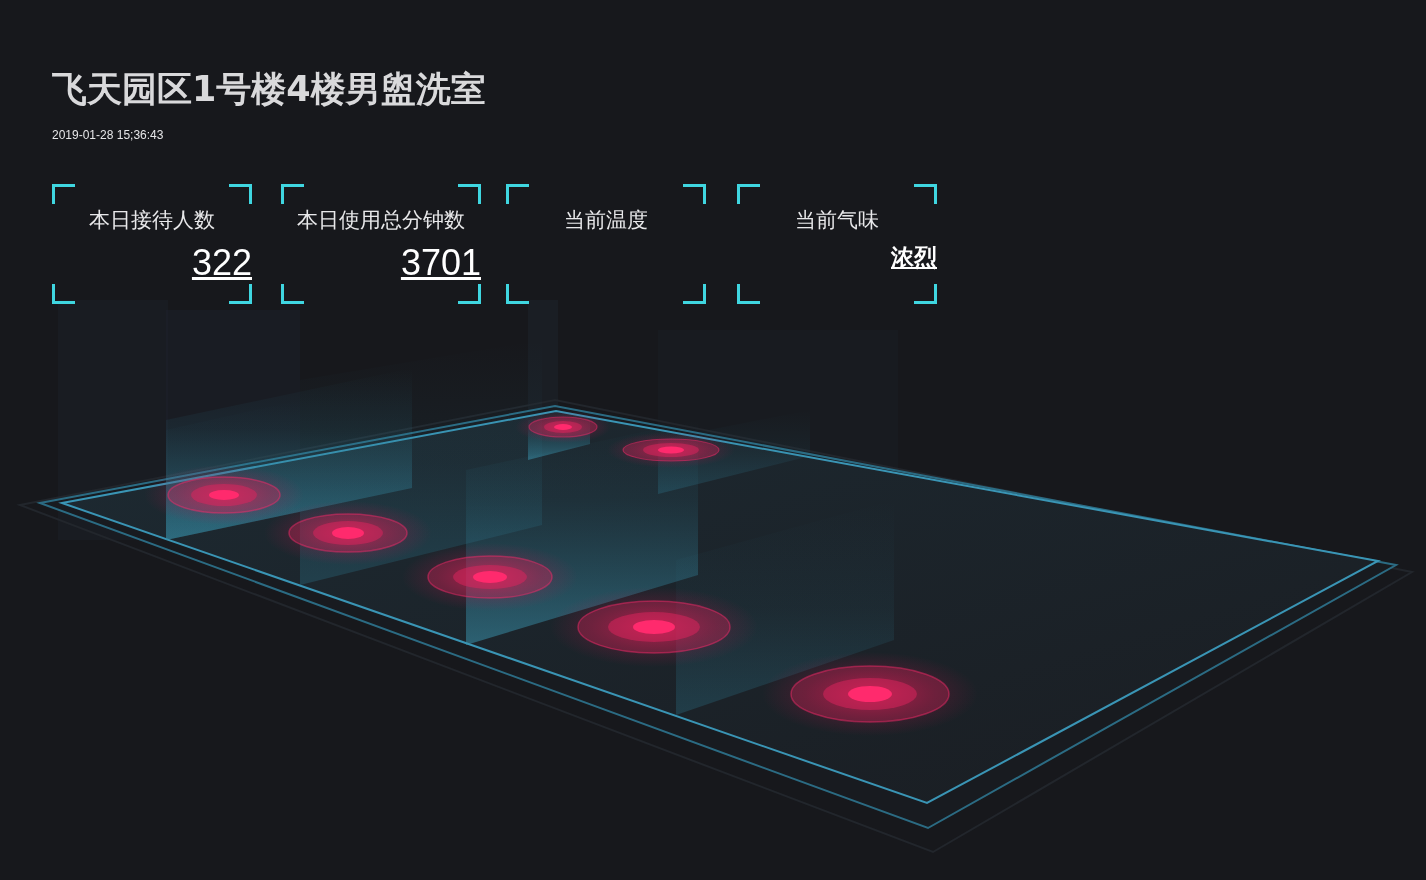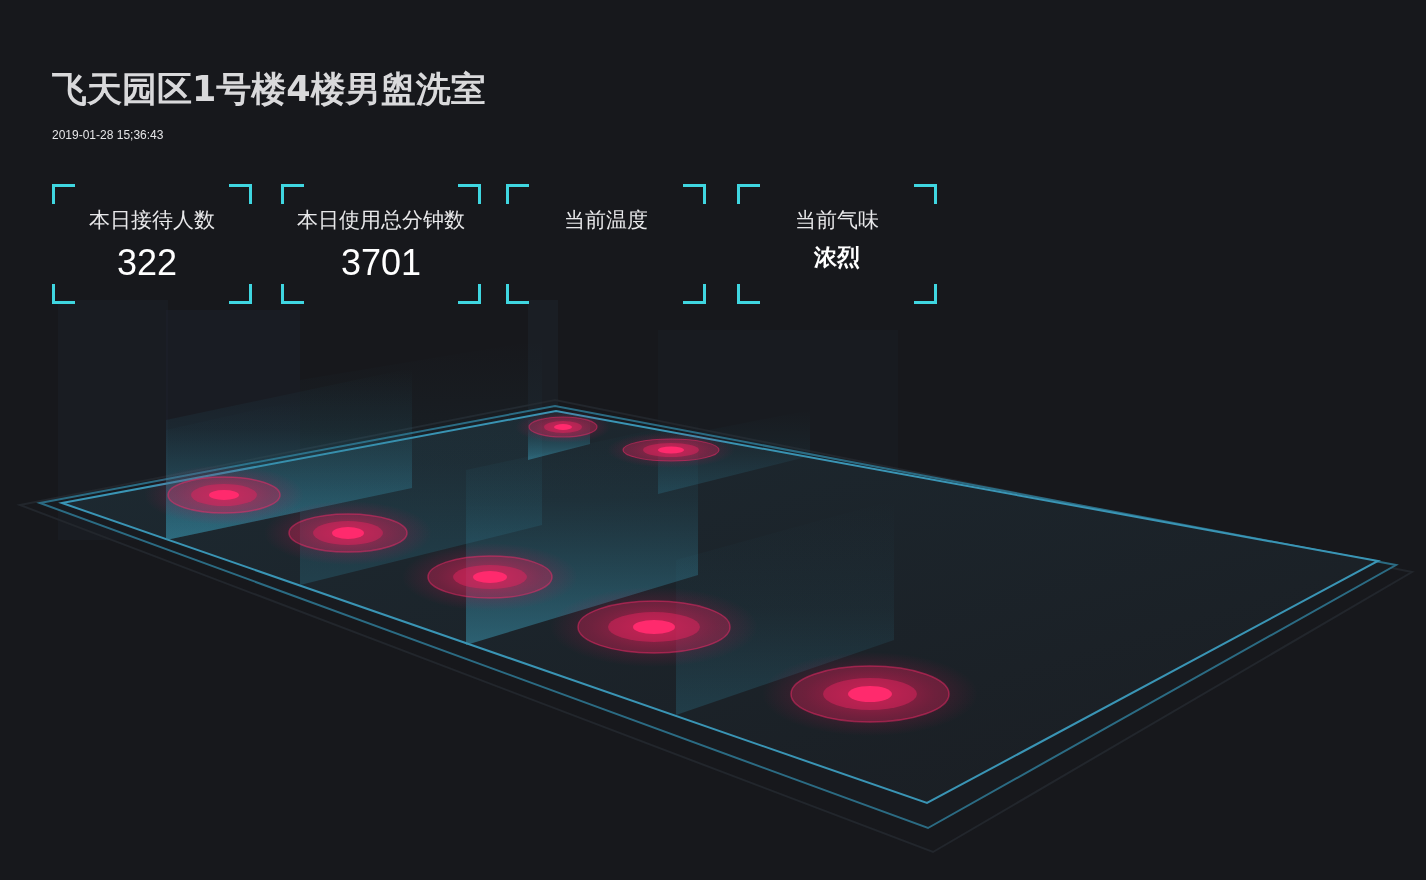--- a/index.html
+++ b/index.html
@@ -68,24 +68,25 @@
       text-align: center;
       font-size: 21px;
       color: #e8e8ea;
       font-family: "DejaVu Sans", sans-serif;
     }
     .stat-value {
       position: absolute;
       left: 0;
       right: 0;
       top: 58px;
-      text-align: center;
+      text-align: right;
       font-size: 36px;
       color: #ffffff;
       font-family: "Liberation Sans", sans-serif;
+      text-decoration: underline;
     }
     .stat-value.cjk {
       font-family: "DejaVu Sans", sans-serif;
       font-weight: bold;
       font-size: 23px;
     }
     .scene {
       position: absolute;
       left: 0;
       top: 0;

